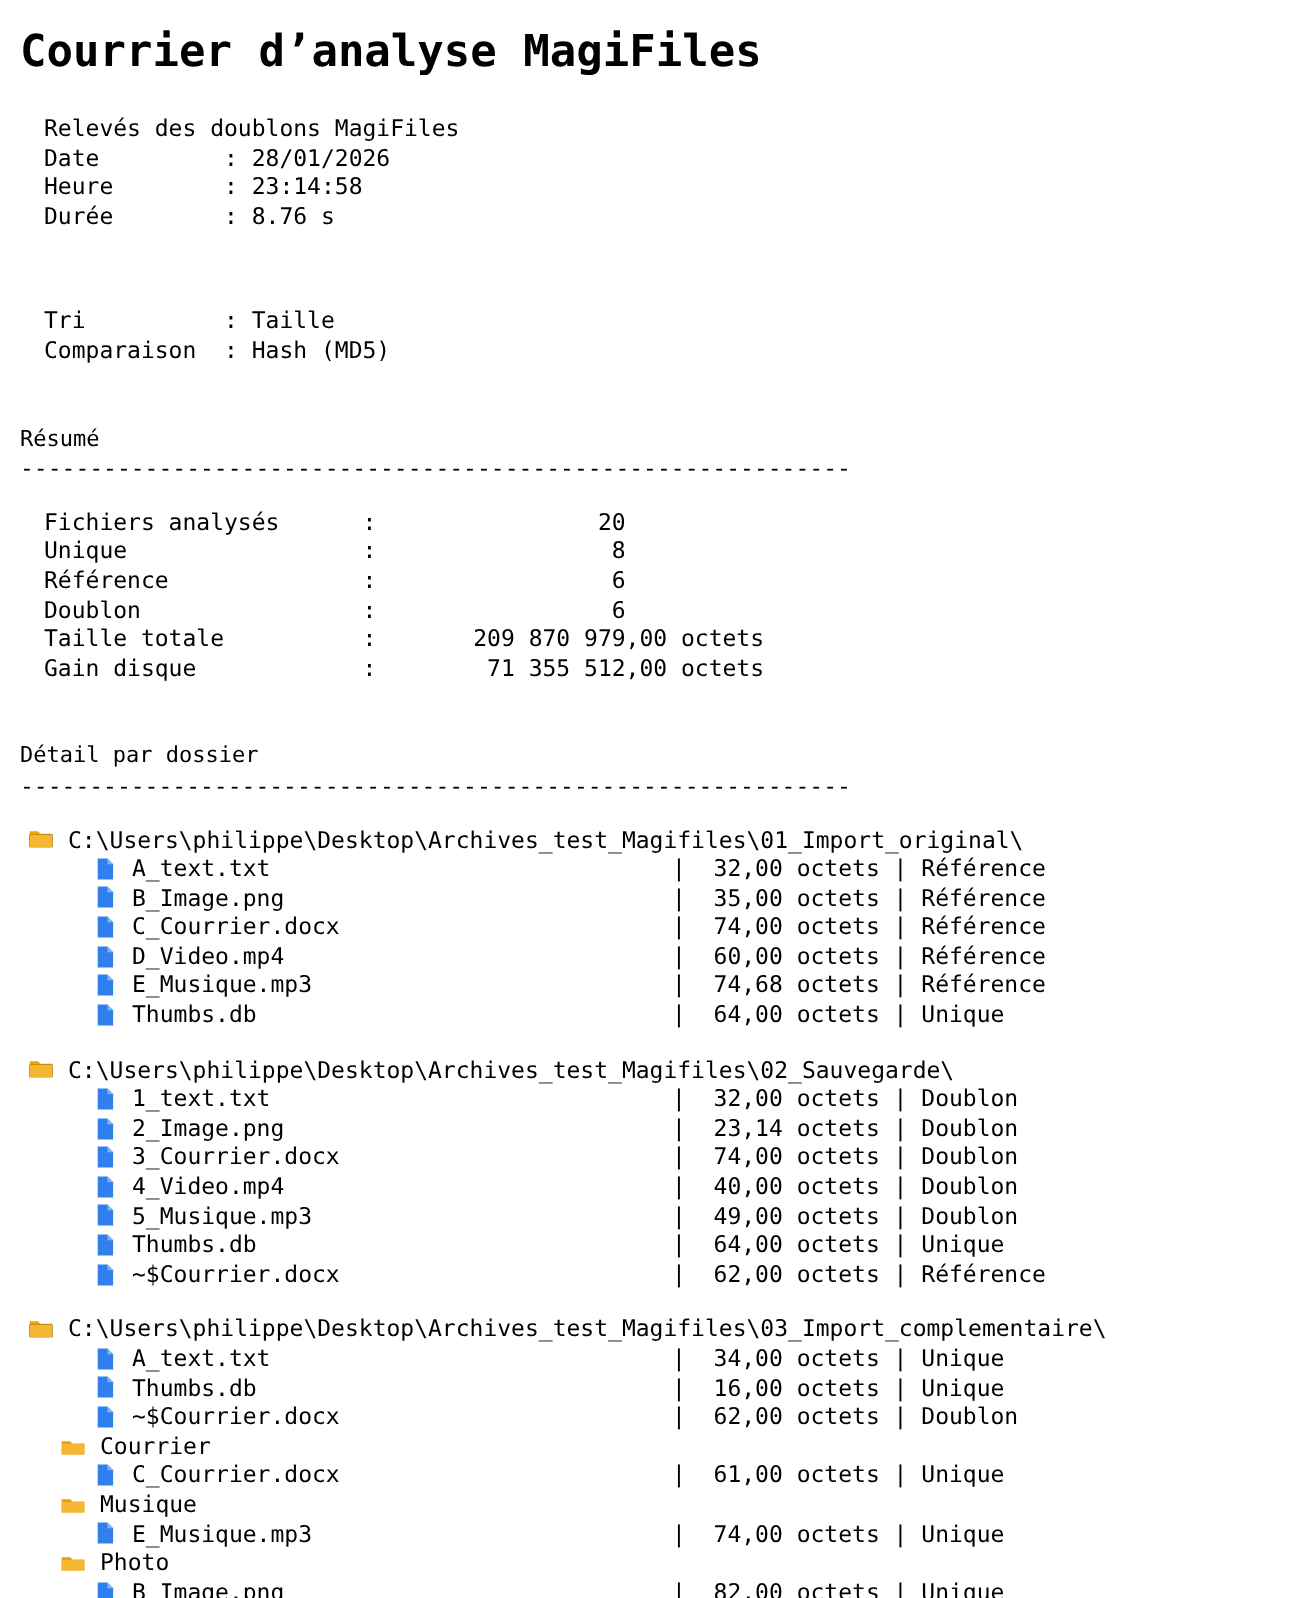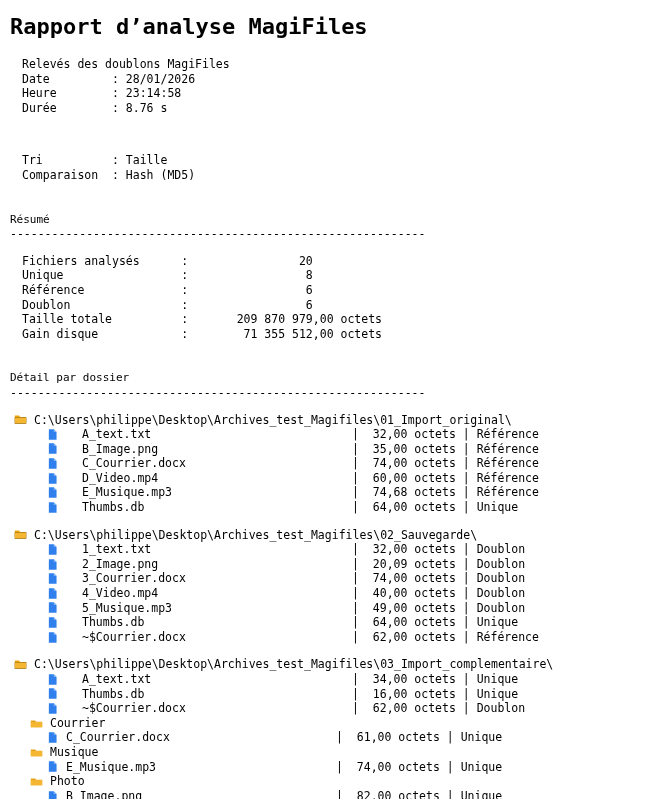--- a/index.html
+++ b/index.html
@@ -53,39 +53,39 @@
   .folder-group { margin-bottom: 13px; }
   .row {
     display: flex;
     align-items: center;
     font-size: 11.5px;
     line-height: 14.6px;
     white-space: pre;
   }
   .folder-row { padding-left: 4px; }
   .subfolder-row { padding-left: 20px; }
-  .file-row { padding-left: 36px; gap: 16px; }
+  .file-row { padding-left: 36px; }
   .subfile-row { padding-left: 36px; }
   .icon {
     width: 13px;
     height: 13px;
     margin-right: 7px;
     flex: 0 0 auto;
     display: inline-block;
     position: relative;
   }
   .icon svg { display: block; }
   .label { white-space: pre; }
 </style>
 </head>
 <body>
 
 <div class="page">
 
-  <h1 class="title">Rapport d’analyse MagiFiles</h1>
+  <h1 class="title">Courrier d’analyse MagiFiles</h1>
 
   <pre class="block">Relevés des doublons MagiFiles
 Date         : 28/01/2026
 Heure        : 23:14:58
 Durée        : 8.76 s</pre>
   <div class="gap-sm"></div>
   <pre class="block">Tri          : Taille
 Comparaison  : Hash (MD5)</pre>
 
   <div class="gap-md"></div>
@@ -142,21 +142,21 @@
               <path d="M1 5.4h14V13H1z" fill="#ffc busy"></path>
               <path d="M1 5.4h14V13H1z" fill="#f5b731"></path>
             </svg></span><span class="label">C:\Users\philippe\Desktop\Archives_test_Magifiles\02_Sauvegarde\</span></div>
         <div class="row file-row"><span class="icon"><svg width="13" height="13" viewBox="0 0 16 16">
               <path d="M3.5 1.5h6L13 5v9.5h-9.5z" fill="#2f80ed"></path>
               <path d="M9.5 1.5L13 5h-3.5z" fill="#7fb3f5"></path>
             </svg></span><span class="label">1_text.txt                             |  32,00 octets | Doublon</span></div>
         <div class="row file-row"><span class="icon"><svg width="13" height="13" viewBox="0 0 16 16">
               <path d="M3.5 1.5h6L13 5v9.5h-9.5z" fill="#2f80ed"></path>
               <path d="M9.5 1.5L13 5h-3.5z" fill="#7fb3f5"></path>
-            </svg></span><span class="label">2_Image.png                            |  20,09 octets | Doublon</span></div>
+            </svg></span><span class="label">2_Image.png                            |  23,14 octets | Doublon</span></div>
         <div class="row file-row"><span class="icon"><svg width="13" height="13" viewBox="0 0 16 16">
               <path d="M3.5 1.5h6L13 5v9.5h-9.5z" fill="#2f80ed"></path>
               <path d="M9.5 1.5L13 5h-3.5z" fill="#7fb3f5"></path>
             </svg></span><span class="label">3_Courrier.docx                        |  74,00 octets | Doublon</span></div>
         <div class="row file-row"><span class="icon"><svg width="13" height="13" viewBox="0 0 16 16">
               <path d="M3.5 1.5h6L13 5v9.5h-9.5z" fill="#2f80ed"></path>
               <path d="M9.5 1.5L13 5h-3.5z" fill="#7fb3f5"></path>
             </svg></span><span class="label">4_Video.mp4                            |  40,00 octets | Doublon</span></div>
         <div class="row file-row"><span class="icon"><svg width="13" height="13" viewBox="0 0 16 16">
               <path d="M3.5 1.5h6L13 5v9.5h-9.5z" fill="#2f80ed"></path>

